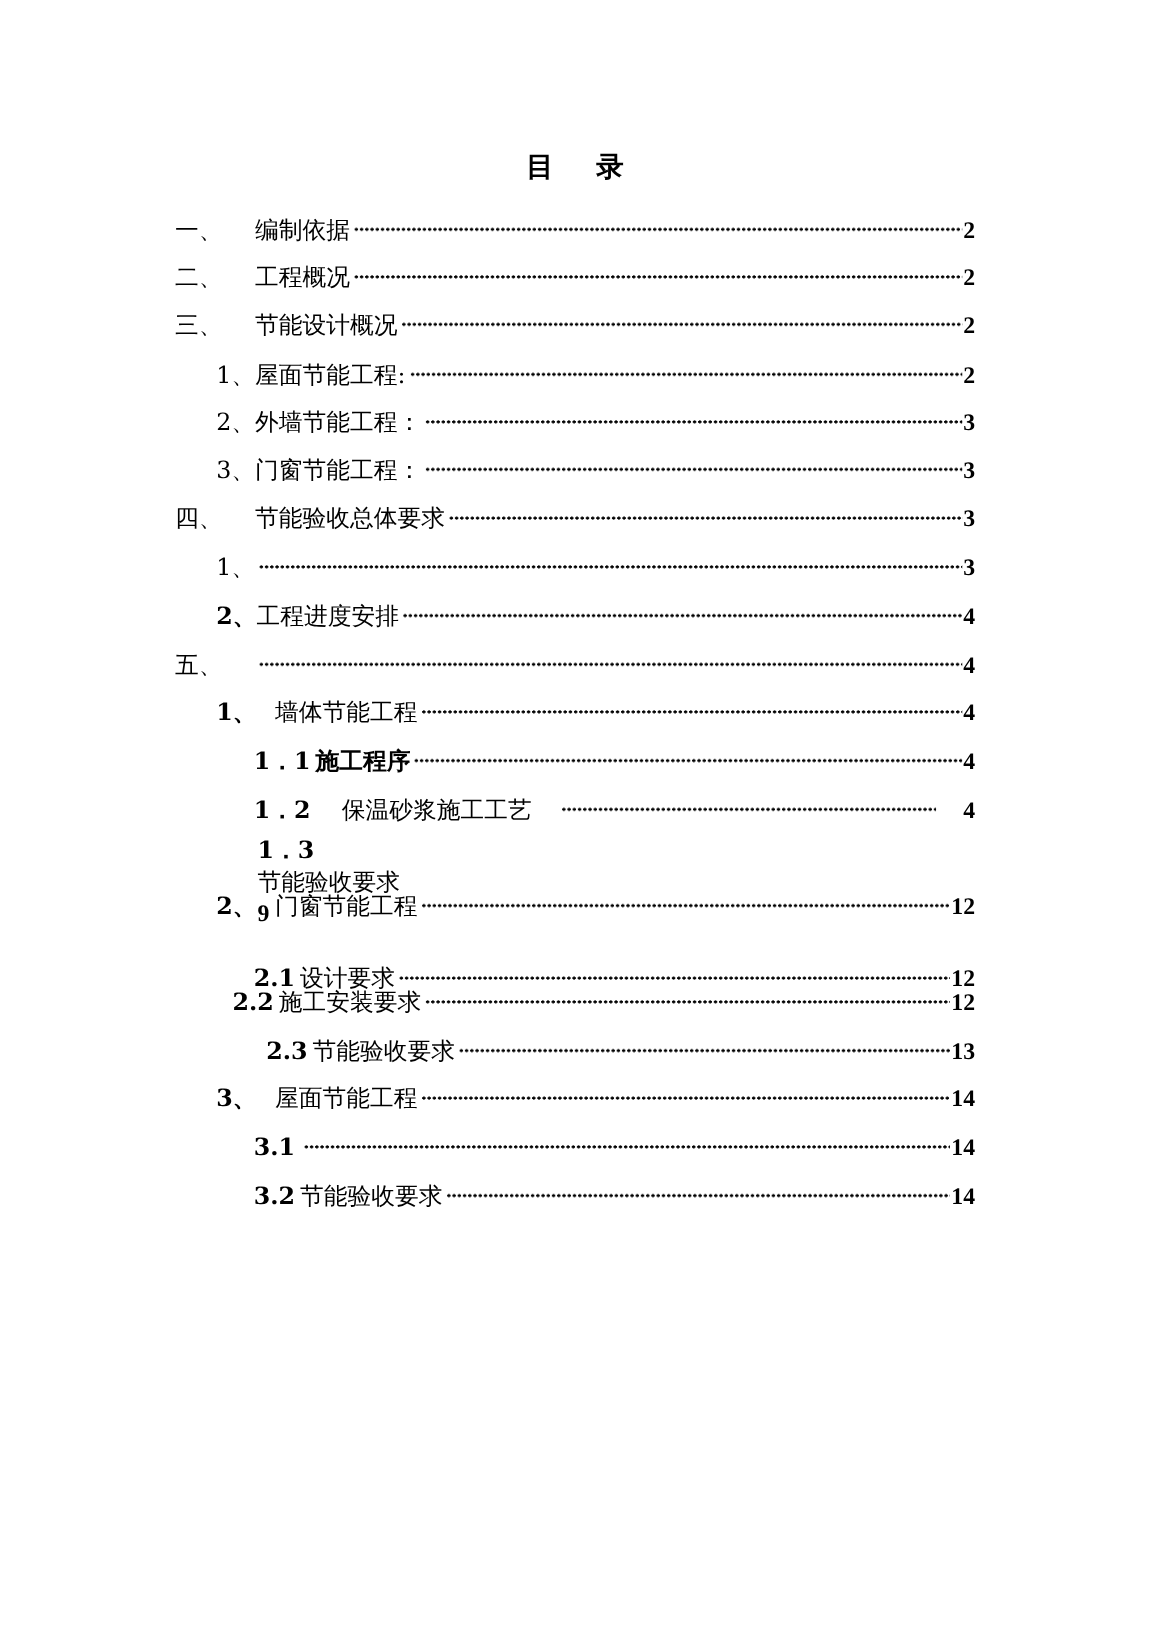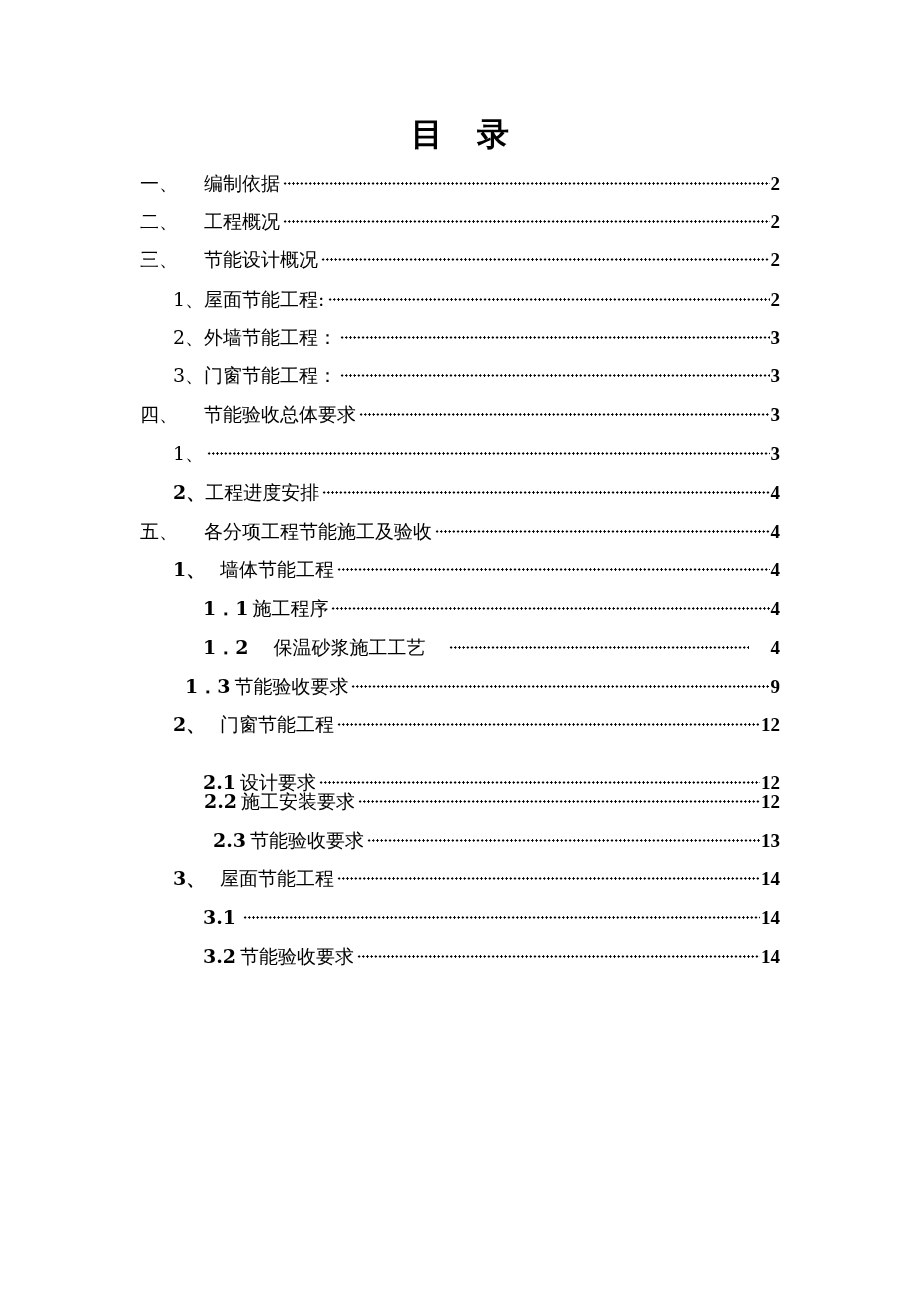--- a/index.html
+++ b/index.html
@@ -14,21 +14,21 @@
       overflow: hidden;
       font-family: "DejaVu Serif", "Liberation Serif", serif;
       color: #000000;
     }
     .title {
       position: absolute;
       left: 0;
       top: 110px;
       width: 920px;
       text-align: center;
-      font-size: 32px;
+      font-size: 22px;
       font-weight: bold;
       letter-spacing: 34px;
       padding-left: 34px;
       box-sizing: border-box;
       line-height: 48px;
     }
     .toc {
       position: absolute;
       left: 0;
       top: 0;
@@ -140,68 +140,67 @@
 
   <div class="toc-row" style="top:473px; left:173px;">
     <span class="num" style="font-weight:bold;">2、</span>
     <span class="text">工程进度安排</span>
     <span class="leader"></span>
     <span class="page">4</span>
   </div>
 
   <div class="toc-row" style="top:512px; left:140px;">
     <span class="num" style="width:64px;">五、</span>
-    <span class="text">各分项工程节能施工及验收</span>
     <span class="leader"></span>
     <span class="page">4</span>
   </div>
 
   <div class="toc-row bold" style="top:550px; left:173px;">
     <span class="num" style="width:47px;">1、</span>
     <span class="text" style="font-weight:normal;">墙体节能工程</span>
     <span class="leader"></span>
     <span class="page">4</span>
   </div>
 
   <div class="toc-row bold" style="top:589px; left:203px;">
     <span class="num" style="margin-right:4px;">1．1</span>
-    <span class="text" style="font-weight:normal;">施工程序</span>
+    <span class="text" style="font-weight:bold;">施工程序</span>
     <span class="leader"></span>
     <span class="page">4</span>
   </div>
 
   <div class="toc-row bold" style="top:628px; left:203px;gap:21px;">
     <span class="num" style="margin-right:4px;">1．2</span>
     <span class="text" style="font-weight:normal;">保温砂浆施工工艺</span>
     <span class="leader"></span>
     <span class="page">4</span>
   </div>
 
-  <div class="toc-row bold" style="top:667px; left:185px;">
+  <div class="toc-row bold" style="top:667px; left:203px;flex-direction:column;">
     <span class="num" style="margin-right:4px;">1．3</span>
     <span class="text" style="font-weight:normal;">节能验收要求</span>
     <span class="leader"></span>
     <span class="page">9</span>
   </div>
 
   <div class="toc-row bold" style="top:705px; left:173px;">
     <span class="num" style="width:47px;">2、</span>
     <span class="text" style="font-weight:normal;">门窗节能工程</span>
     <span class="leader"></span>
     <span class="page">12</span>
   </div>
 
   <div class="toc-row bold" style="top:744px; left:203px;margin-top:19px;">
     <span class="num" style="margin-right:4px;">2.1</span>
     <span class="text" style="font-weight:normal;">设计要求</span>
     <span class="leader"></span>
     <span class="page">12</span>
   </div>
 
-  <div class="toc-row bold" style="top:782px; left:204px;">
+  <div class="toc-row bold" style="top:782px; left:186px;">
     <span class="num" style="margin-right:4px;">2.2</span>
     <span class="text" style="font-weight:normal;">施工安装要求</span>
     <span class="leader"></span>
     <span class="page">12</span>
   </div>
 
   <div class="toc-row bold" style="top:821px; left:203px;">
     <span class="num" style="margin-right:4px;margin-left:10px;">2.3</span>
     <span class="text" style="font-weight:normal;">节能验收要求</span>
     <span class="leader"></span>

